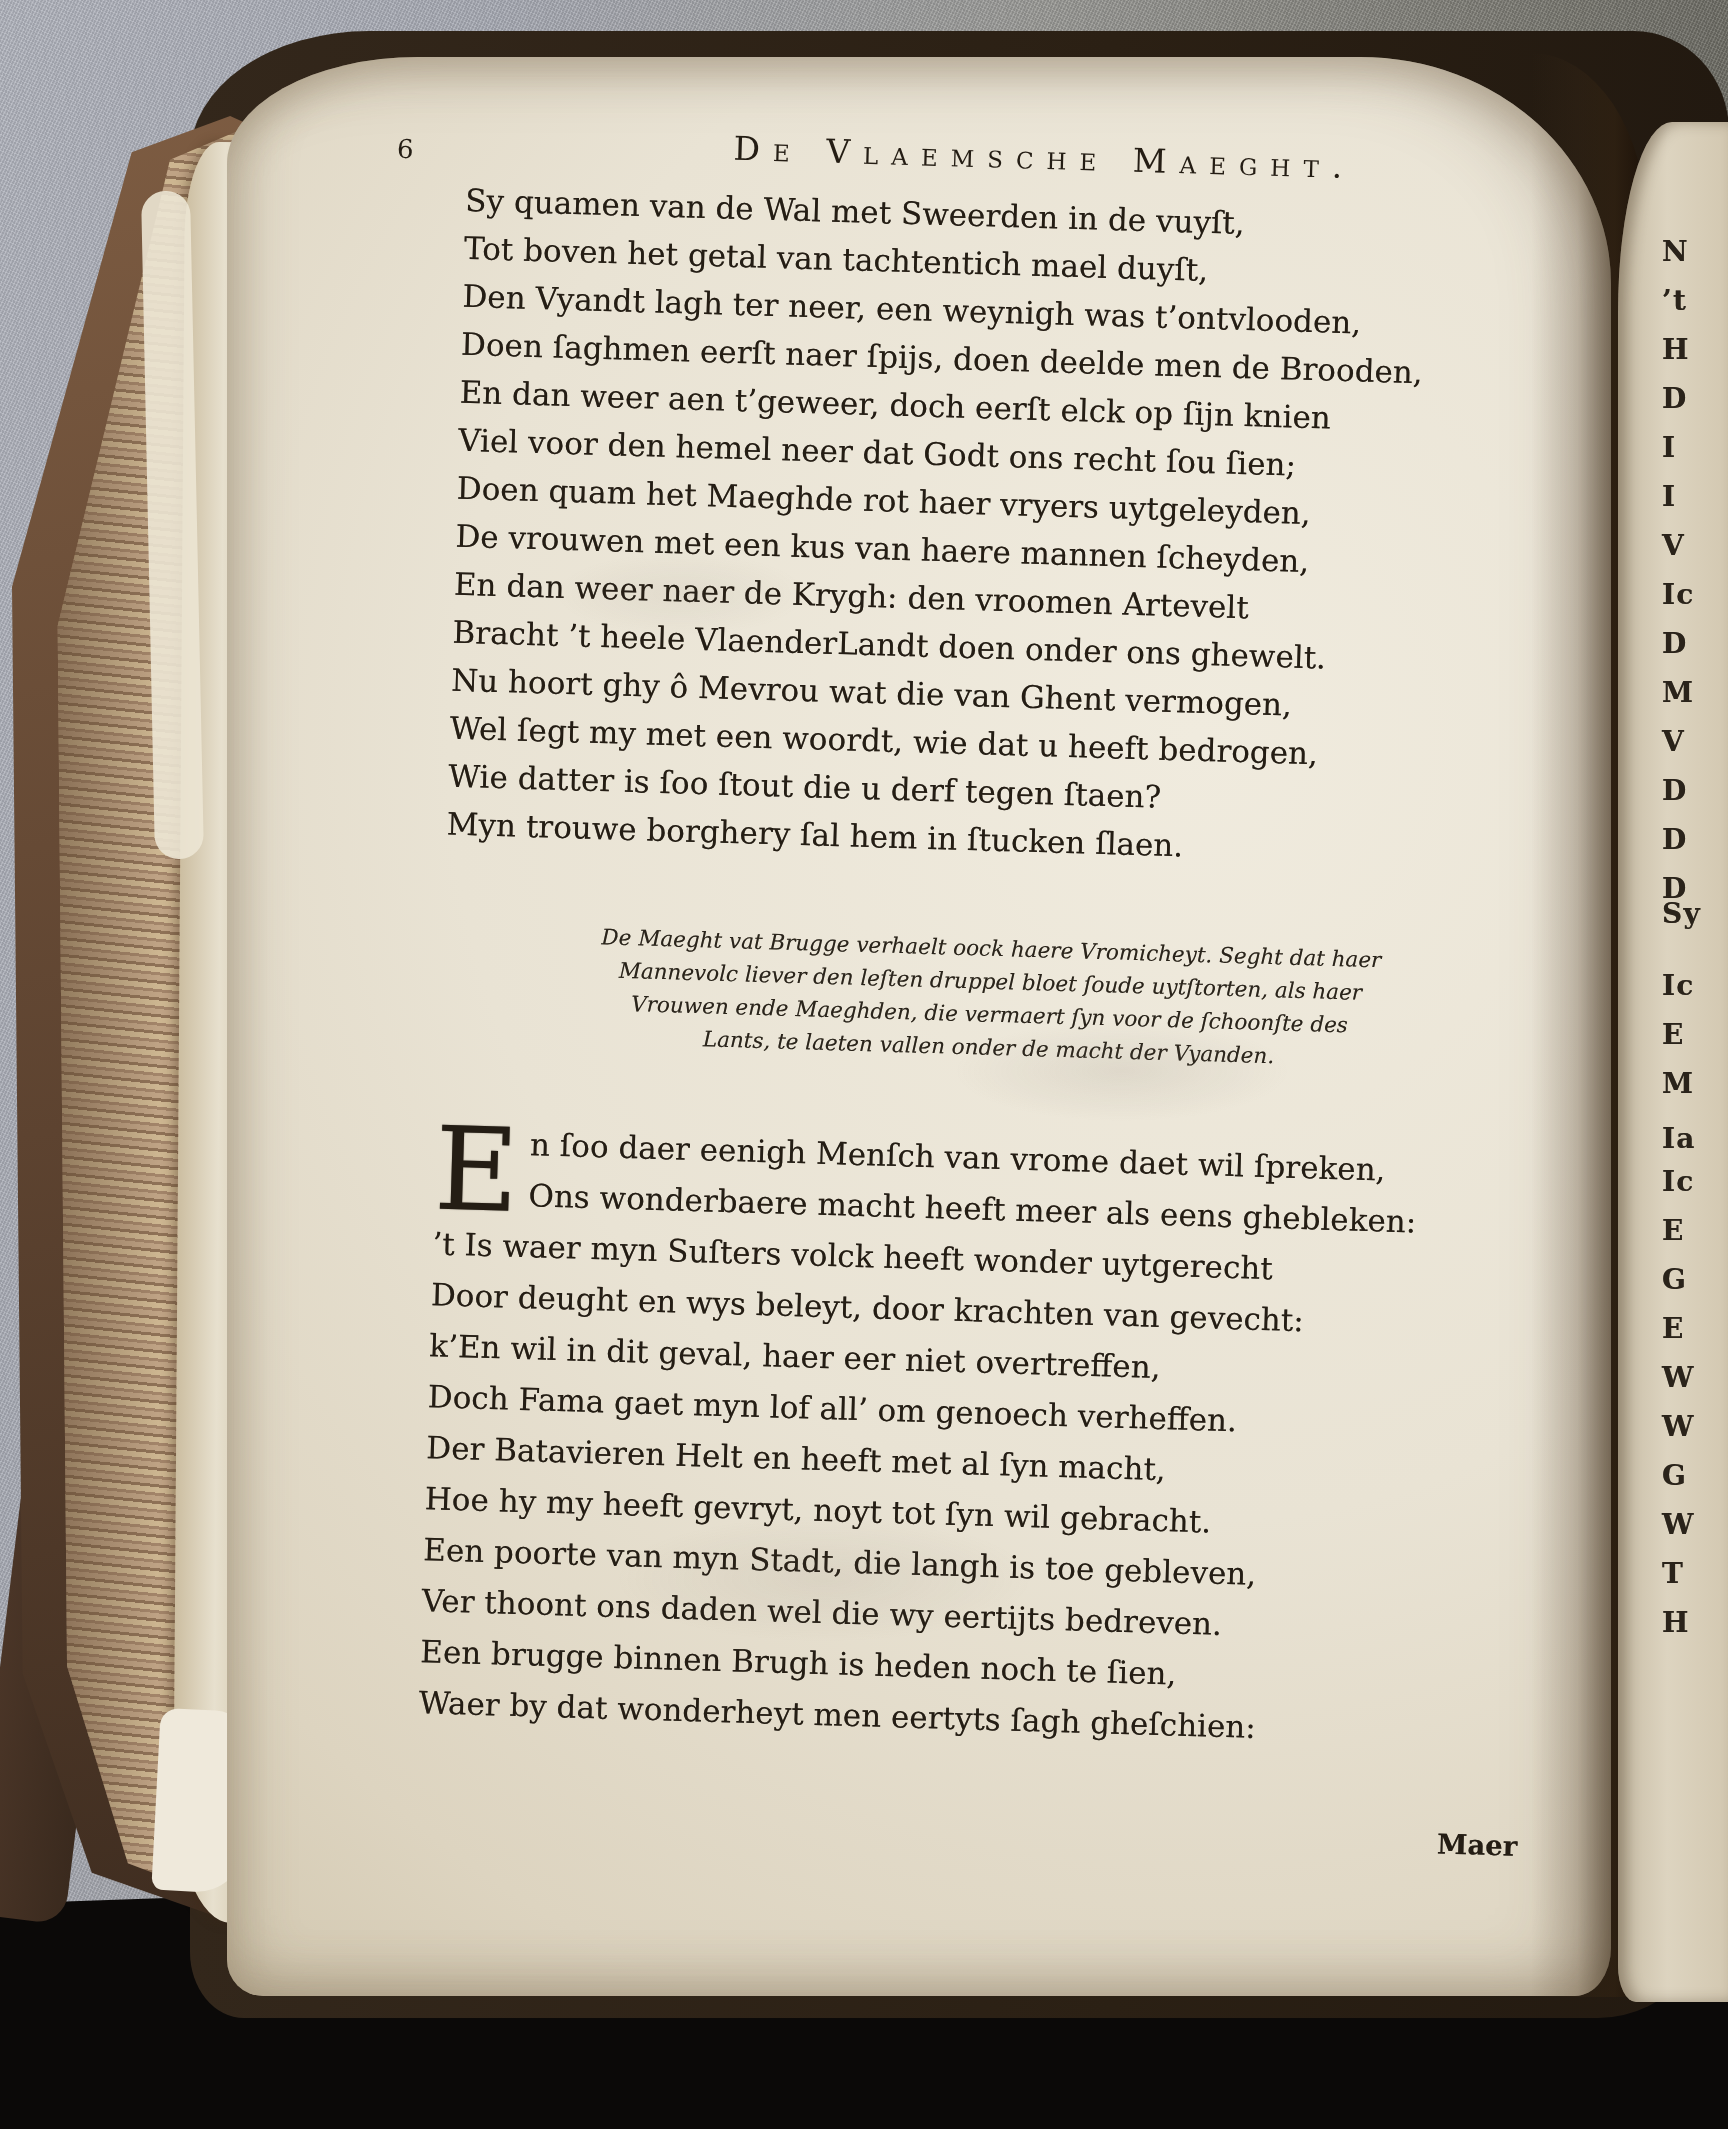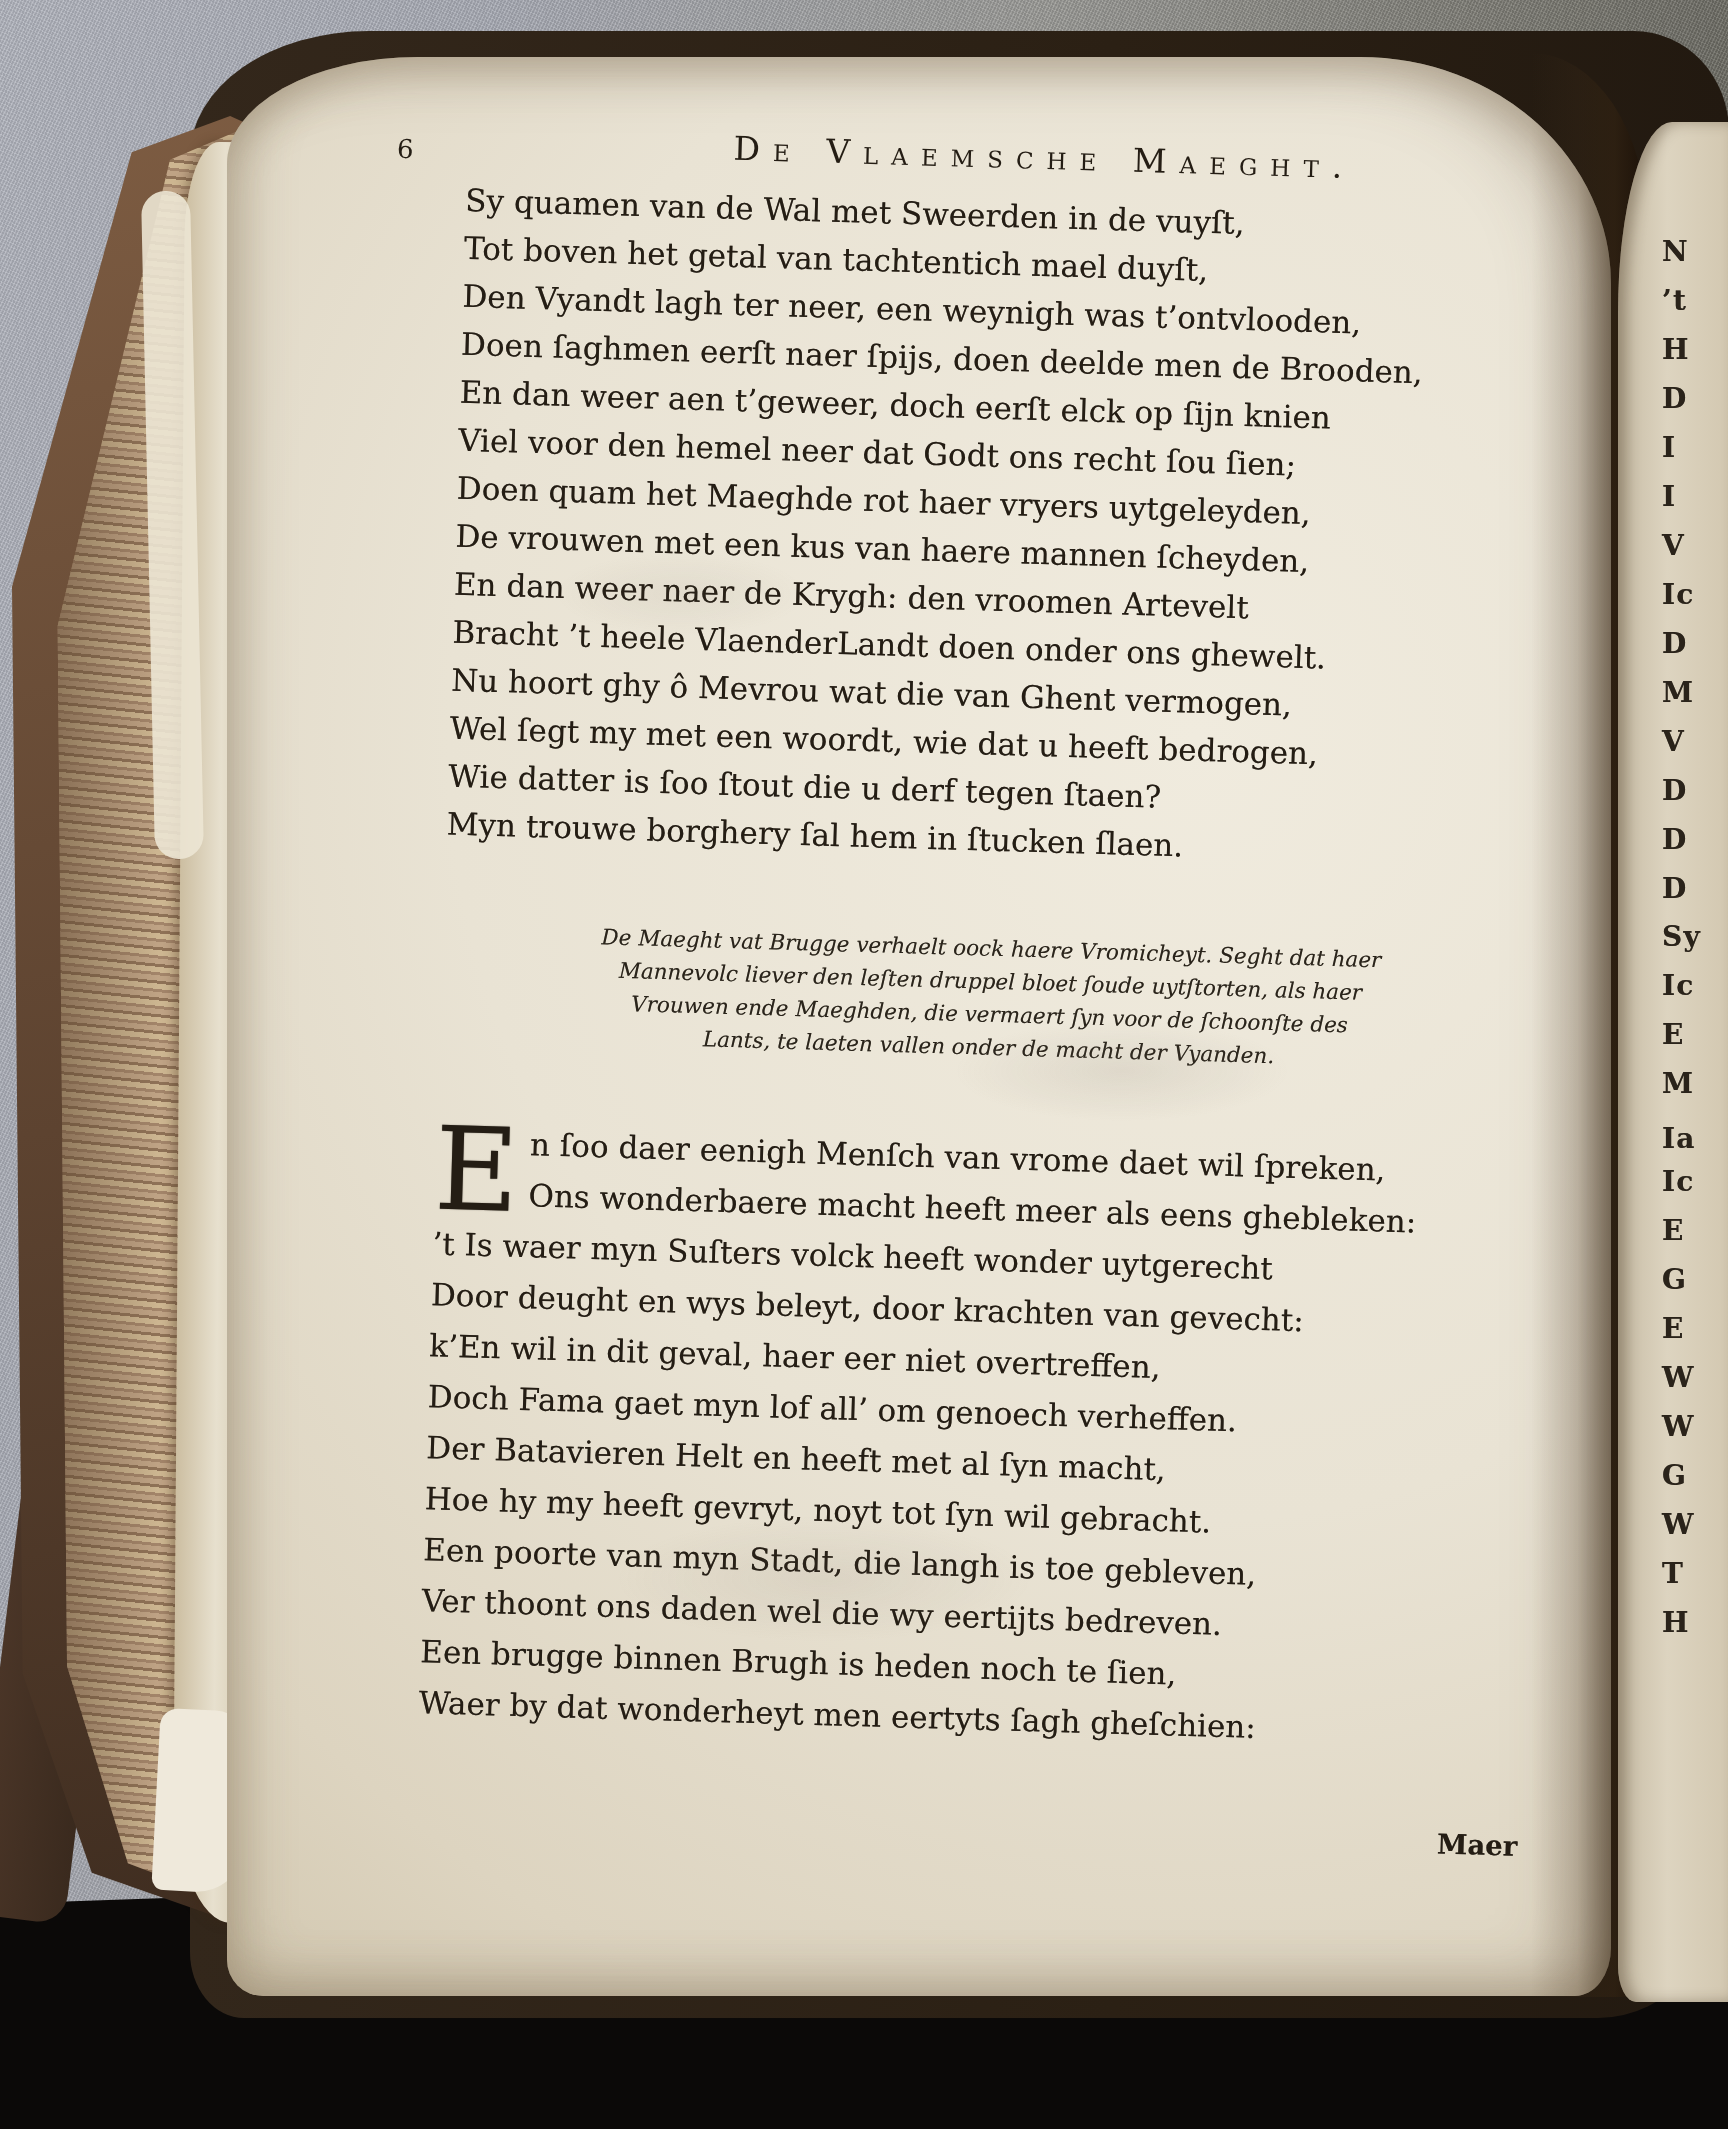--- a/index.html
+++ b/index.html
@@ -158,21 +158,21 @@
     <span class="edge-letter" style="top:309px">I</span>
     <span class="edge-letter" style="top:358px">I</span>
     <span class="edge-letter" style="top:407px">V</span>
     <span class="edge-letter" style="top:456px">Ic</span>
     <span class="edge-letter" style="top:505px">D</span>
     <span class="edge-letter" style="top:554px">M</span>
     <span class="edge-letter" style="top:603px">V</span>
     <span class="edge-letter" style="top:652px">D</span>
     <span class="edge-letter" style="top:701px">D</span>
     <span class="edge-letter" style="top:750px">D</span>
-    <span class="edge-letter" style="top:798px">Sy</span>
+    <span class="edge-letter" style="top:775px">Sy</span>
     <span class="edge-letter" style="top:847px">Ic</span>
     <span class="edge-letter" style="top:896px">E</span>
     <span class="edge-letter" style="top:945px">M</span>
     <span class="edge-letter" style="top:1000px">Ia</span>
     <span class="edge-letter" style="top:1043px">Ic</span>
     <span class="edge-letter" style="top:1092px">E</span>
     <span class="edge-letter" style="top:1141px">G</span>
     <span class="edge-letter" style="top:1190px">E</span>
     <span class="edge-letter" style="top:1239px">W</span>
     <span class="edge-letter" style="top:1288px">W</span>

